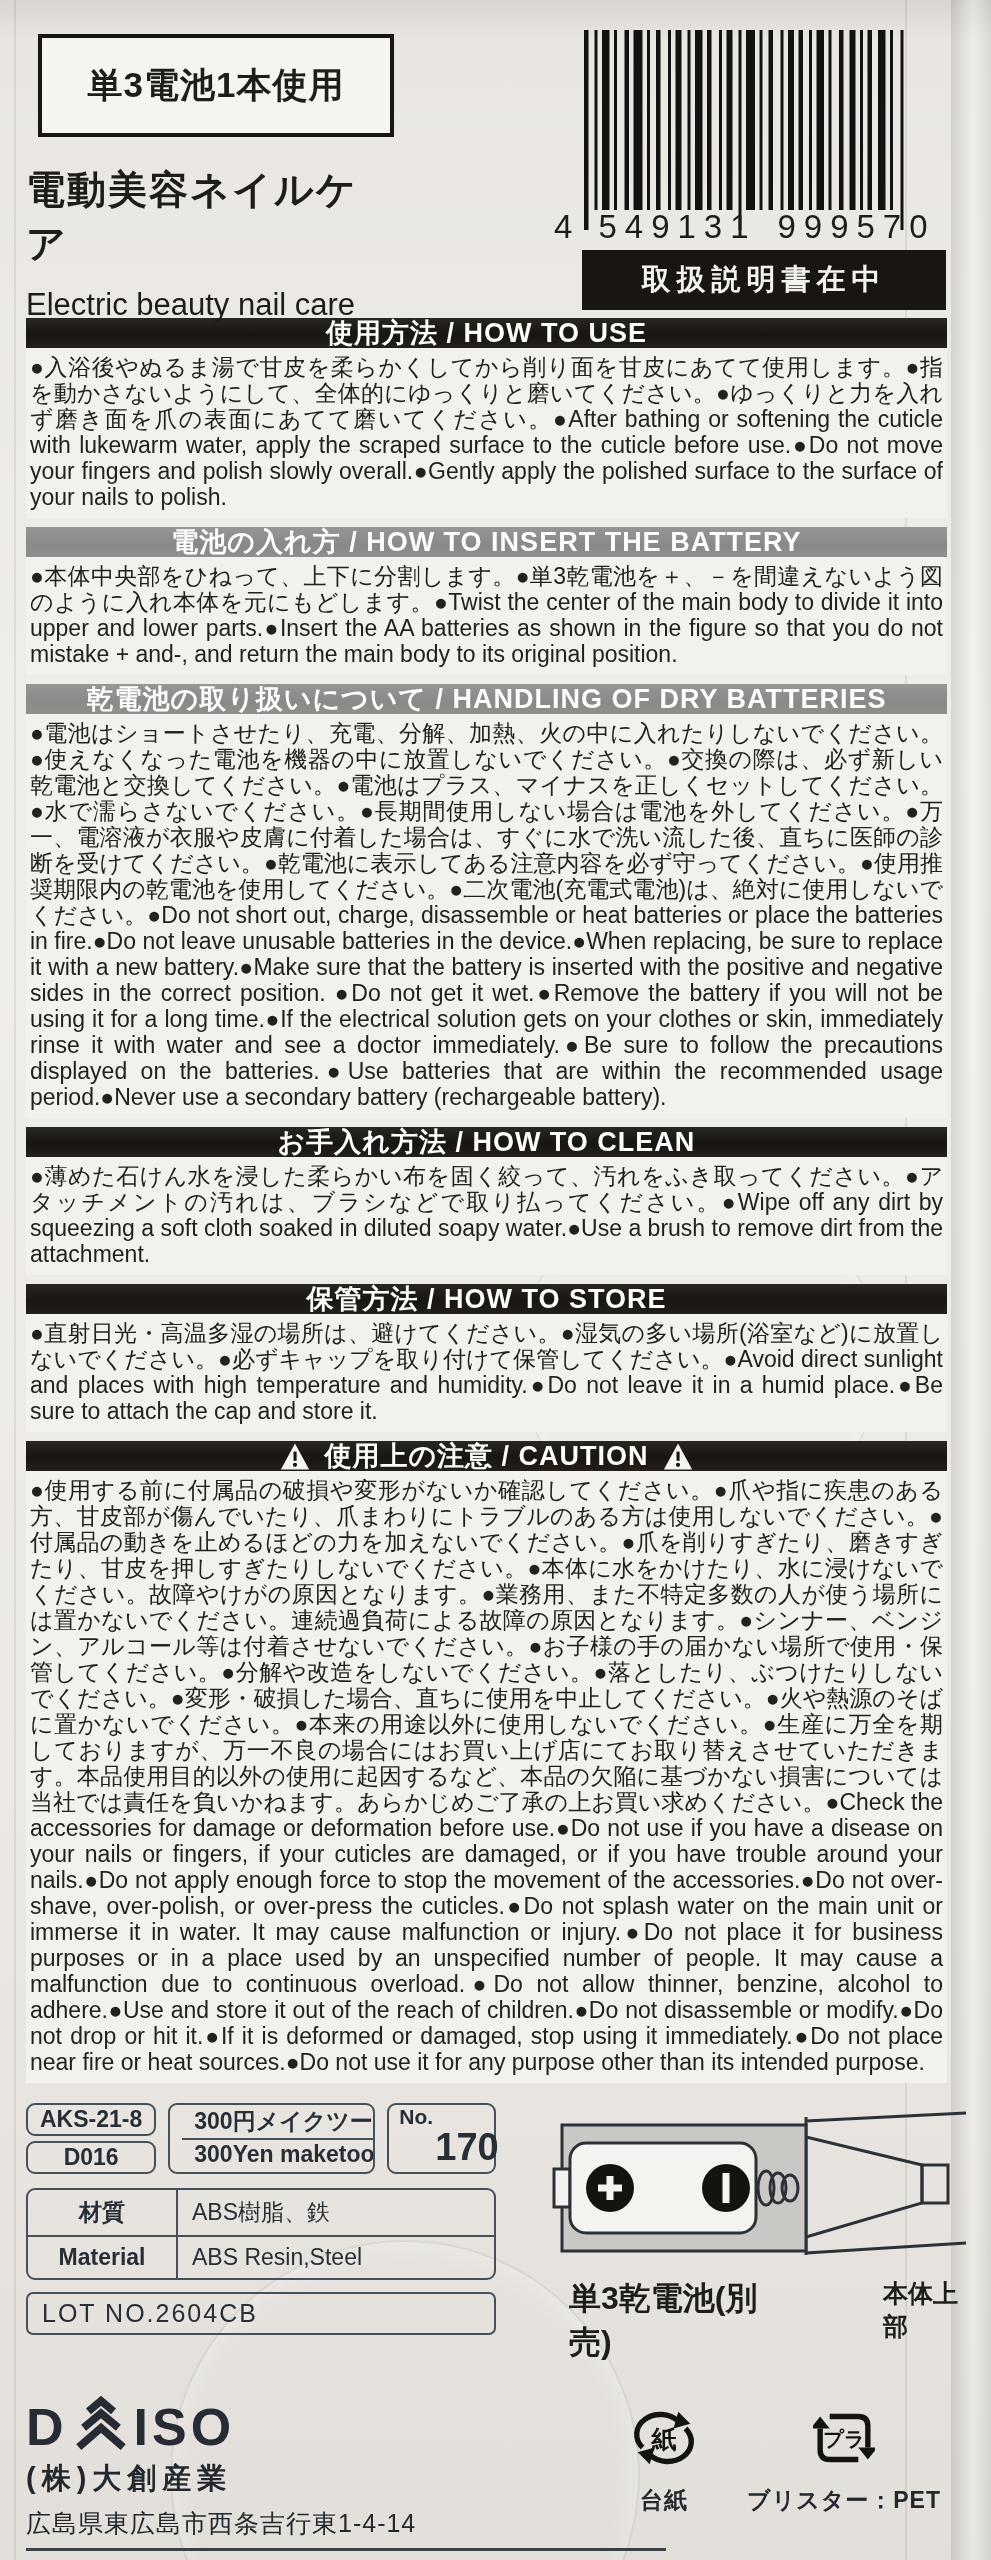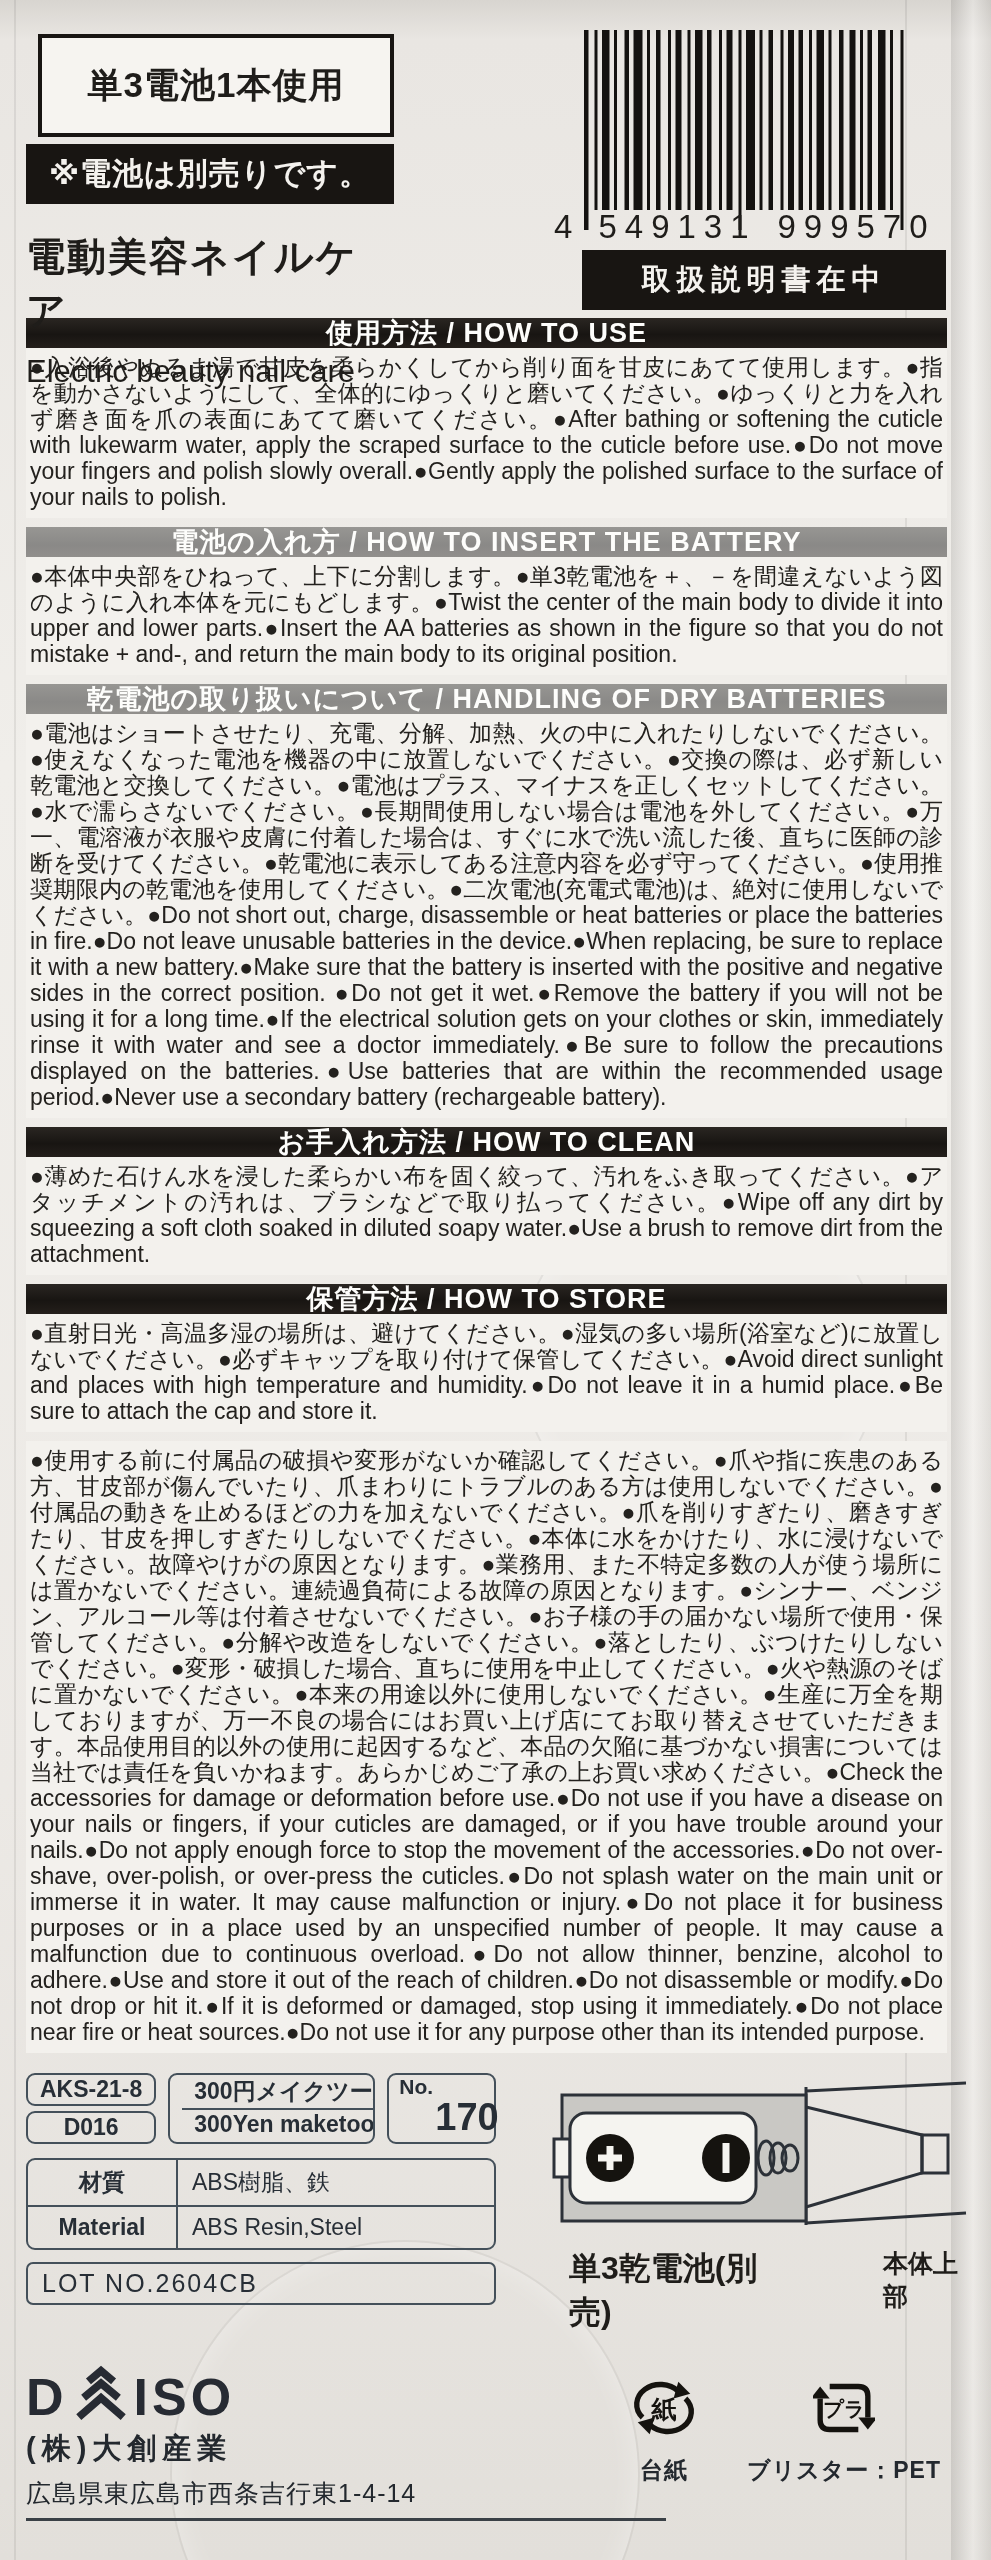--- a/index.html
+++ b/index.html
@@ -92,21 +92,20 @@
   <div class="fold-line" style="left:14px"></div>
   <div class="edge-right"></div>
   <div class="blister" style="left:520px;top:1180px;width:360px;height:360px"></div>
   <div class="blister" style="left:170px;top:2240px;width:470px;height:470px"></div>
 
   <div class="content">
 
     <div class="top">
       <div class="top-left">
         <div class="box-outline">単3電池1本使用</div>
-        <div class="box-black">※電池は別売りです。</div>
         <div class="title-jp">電動美容ネイルケア</div>
         <div class="title-en">Electric beauty nail care</div>
       </div>
       <div class="top-right">
         <div class="barcode-wrap">
           <svg id="barcode-svg" width="358" height="202">
               <rect x="2.0" y="0" width="4.5" height="200" fill="#141210"></rect>
               <rect x="12.5" y="0" width="3.0" height="180" fill="#141210"></rect>
               <rect x="20.0" y="0" width="7.5" height="180" fill="#141210"></rect>
               <rect x="32.0" y="0" width="3.0" height="180" fill="#141210"></rect>
@@ -178,20 +177,33 @@
     </section>
 
     <section class="sec">
       <div class="sec-bar black">
         <span>保管方法 / HOW TO STORE</span>
       </div>
       <div class="sec-body">●直射日光・高温多湿の場所は、避けてください。●湿気の多い場所(浴室など)に放置しないでください。●必ずキャップを取り付けて保管してください。●Avoid direct sunlight and places with high temperature and humidity.●Do not leave it in a humid place.●Be sure to attach the cap and store it.</div>
     </section>
 
     <section class="sec">
+      <div class="sec-bar black">
+        <svg class="warn-tri" viewBox="0 0 24 22">
+          <path d="M12 0.5 L23.5 21.5 H0.5 Z" fill="#f6f4f0"></path>
+          <rect x="10.8" y="7" width="2.5" height="7.5" fill="#161310"></rect>
+          <circle cx="12" cy="17.8" r="1.7" fill="#161310"></circle>
+        </svg>
+        <span>使用上の注意 / CAUTION</span>
+        <svg class="warn-tri" viewBox="0 0 24 22">
+          <path d="M12 0.5 L23.5 21.5 H0.5 Z" fill="#f6f4f0"></path>
+          <rect x="10.8" y="7" width="2.5" height="7.5" fill="#161310"></rect>
+          <circle cx="12" cy="17.8" r="1.7" fill="#161310"></circle>
+        </svg>
+      </div>
       <div class="sec-body">●使用する前に付属品の破損や変形がないか確認してください。●爪や指に疾患のある方、甘皮部が傷んでいたり、爪まわりにトラブルのある方は使用しないでください。●付属品の動きを止めるほどの力を加えないでください。●爪を削りすぎたり、磨きすぎたり、甘皮を押しすぎたりしないでください。●本体に水をかけたり、水に浸けないでください。故障やけがの原因となります。●業務用、また不特定多数の人が使う場所には置かないでください。連続過負荷による故障の原因となります。●シンナー、ベンジン、アルコール等は付着させないでください。●お子様の手の届かない場所で使用・保管してください。●分解や改造をしないでください。●落としたり、ぶつけたりしないでください。●変形・破損した場合、直ちに使用を中止してください。●火や熱源のそばに置かないでください。●本来の用途以外に使用しないでください。●生産に万全を期しておりますが、万一不良の場合にはお買い上げ店にてお取り替えさせていただきます。本品使用目的以外の使用に起因するなど、本品の欠陥に基づかない損害については当社では責任を負いかねます。あらかじめご了承の上お買い求めください。●Check the accessories for damage or deformation before use.●Do not use if you have a disease on your nails or fingers, if your cuticles are damaged, or if you have trouble around your nails.●Do not apply enough force to stop the movement of the accessories.●Do not over-shave, over-polish, or over-press the cuticles.●Do not splash water on the main unit or immerse it in water. It may cause malfunction or injury.●Do not place it for business purposes or in a place used by an unspecified number of people. It may cause a malfunction due to continuous overload.●Do not allow thinner, benzine, alcohol to adhere.●Use and store it out of the reach of children.●Do not disassemble or modify.●Do not drop or hit it.●If it is deformed or damaged, stop using it immediately.●Do not place near fire or heat sources.●Do not use it for any purpose other than its intended purpose.</div>
     </section>
 
     <div class="bottom">
       <div class="spec">
         <div class="spec-row1">
           <div class="codes">
             <div class="code-box">AKS-21-8</div>
             <div class="code-box">D016</div>
           </div>

